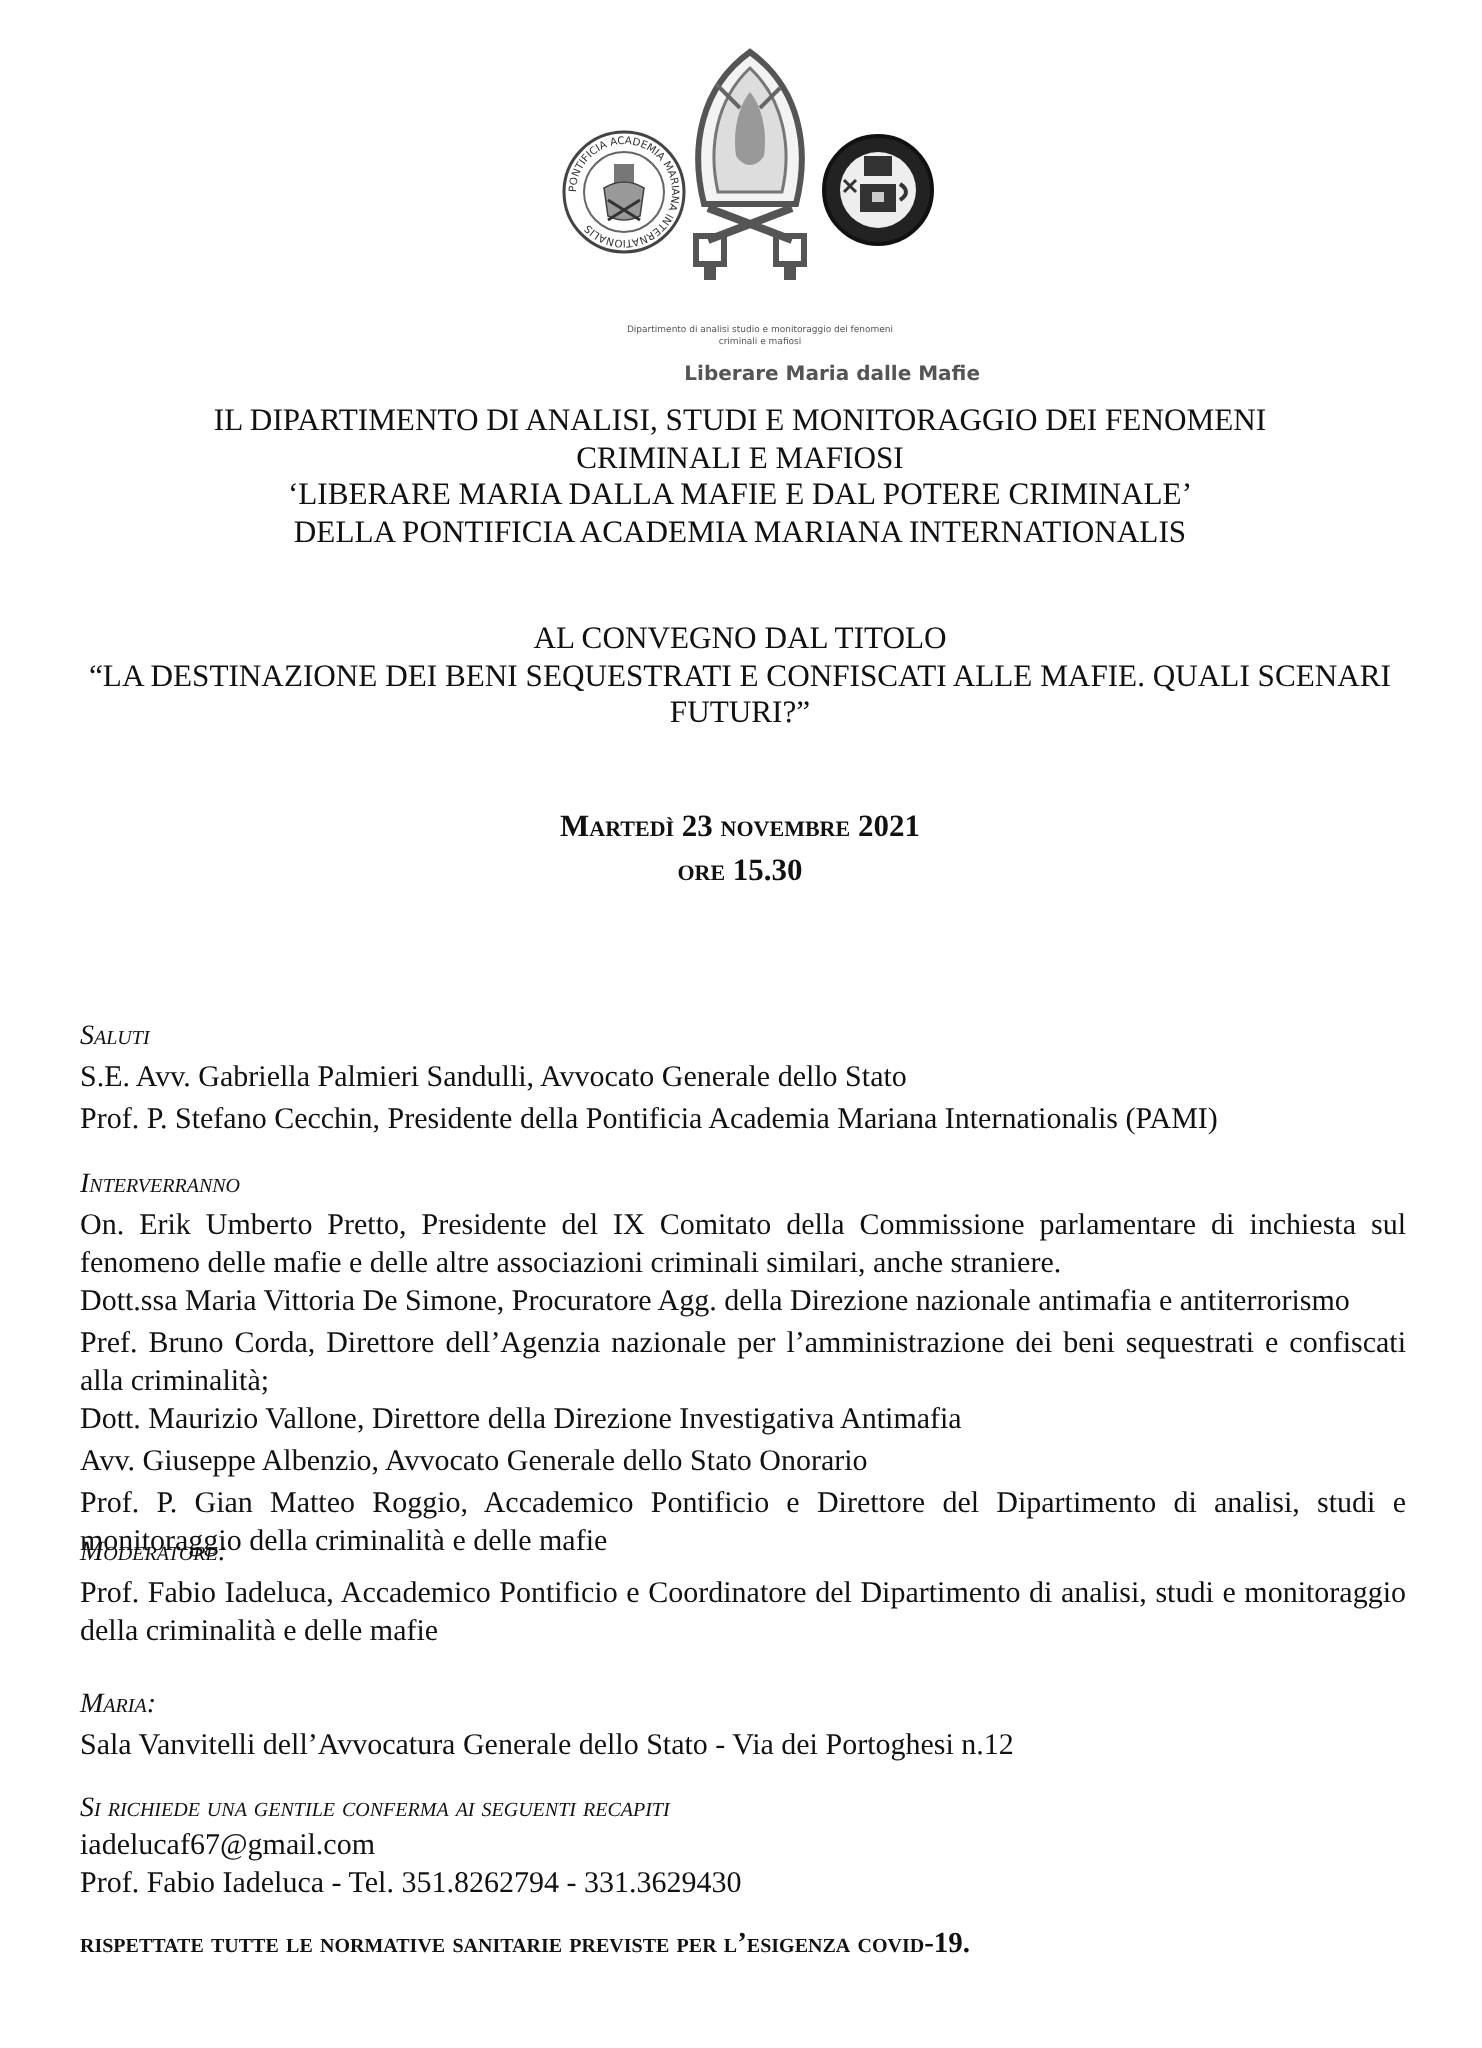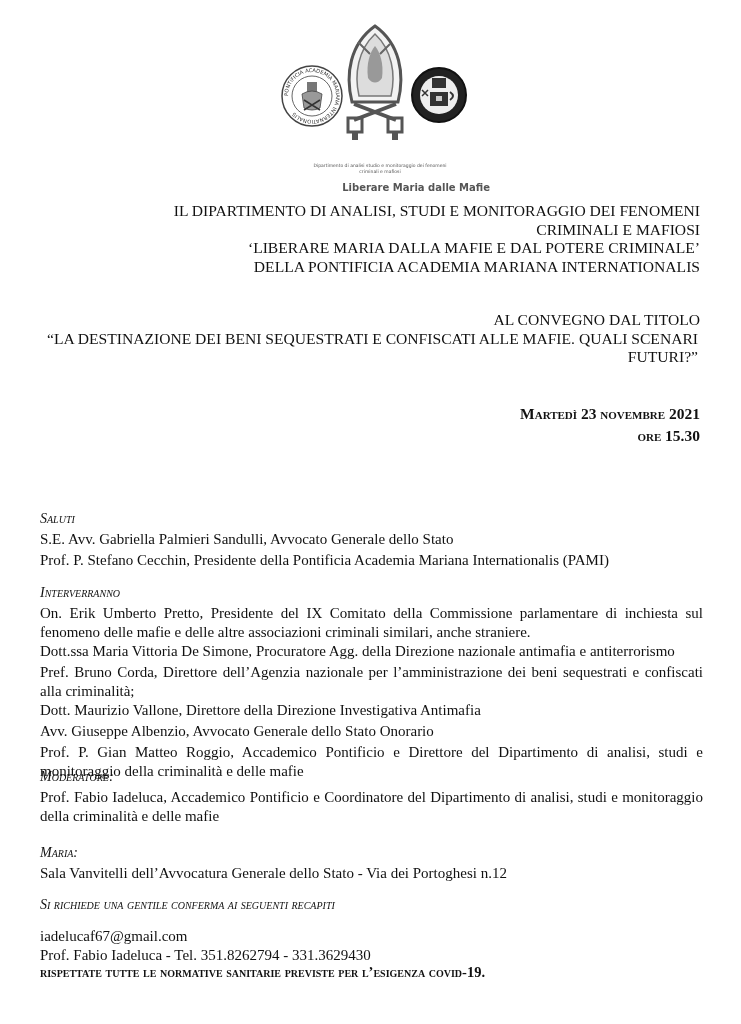--- a/index.html
+++ b/index.html
@@ -15,21 +15,21 @@
   .logo-title {
     position: absolute; left: 0; top: 127px; width: 220px; text-align: right;
     font-family: "DejaVu Sans", "Liberation Sans", sans-serif; font-weight: bold;
     font-size: 10px; color: #555; margin-top: 33px;
   }
   .logo-sub {
     position: absolute; left: 20px; top: 141px; width: 180px; text-align: center;
     font-family: "DejaVu Sans", sans-serif; font-size: 4.5px; line-height: 6px; color: #555;
   }
 
-  .center-block { position: absolute; left: 40px; width: 660px; text-align: right; font-size: 15.6px; line-height: 18.5px; }
+  .center-block { position: absolute; left: 40px; width: 660px; text-align: center; font-size: 15.6px; line-height: 18.5px; }
   .header-block { top: 202px; }
   .invite-block { top: 311px; }
   .date-block { top: 403px; font-weight: bold; font-size: 15.5px; line-height: 22px; }
   .sc { font-variant: small-caps; }
 
   .section { position: absolute; left: 40px; width: 663px; font-size: 15px; line-height: 19px; }
   .section-label { font-style: italic; font-variant: small-caps; font-size: 14px; margin-bottom: 2px; }
   .entry { text-align: justify; text-align-last: left; margin-bottom: 2px; }
   .entry .role { }
   .saluti { top: 466px; margin-top: 43px; }
@@ -123,20 +123,20 @@
   <div class="section-label">Moderatore:</div>
   <div class="entry"><span>Prof. Fabio Iadeluca, </span><span class="role">Accademico Pontificio</span><span> e </span><span class="role">Coordinatore del Dipartimento di analisi, studi e monitoraggio della criminalità e delle mafie</span></div>
 </div>
 
 <div class="section presso">
   <div class="section-label">Maria:</div>
   <div class="entry">Sala Vanvitelli dell’Avvocatura Generale dello Stato - Via dei Portoghesi n.12</div>
 </div>
 
 <div class="section conferma">
-  <div class="section-label" style="margin-bottom:13px">Si richiede una gentile conferma ai seguenti recapiti</div>
+  <div class="section-label" style="margin-bottom:0">Si richiede una gentile conferma ai seguenti recapiti</div>
   <div>iadelucaf67@gmail.com</div>
   <div>Prof. Fabio Iadeluca - Tel. 351.8262794 - 331.3629430</div>
 </div>
 
 <div class="notice">
   <span>rispettate tutte le normative sanitarie previste per l’esigenza covid-19.</span>
 </div>
 
 </body></html>

